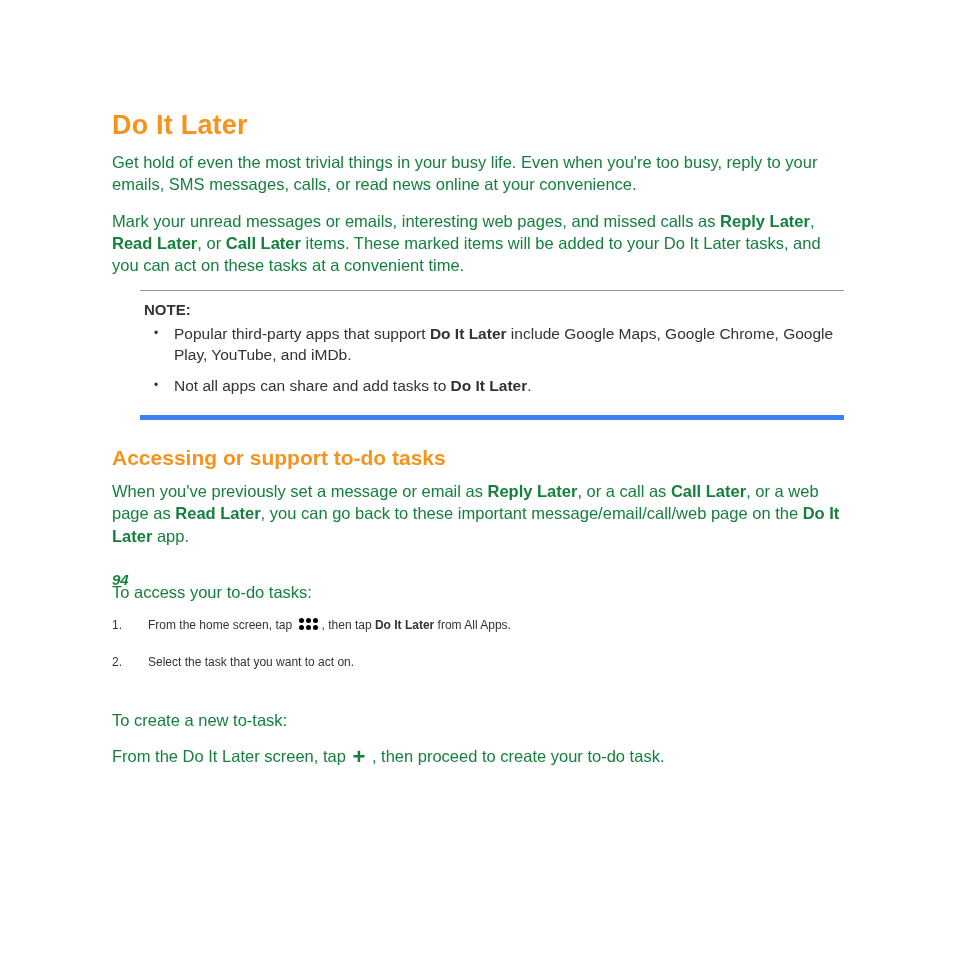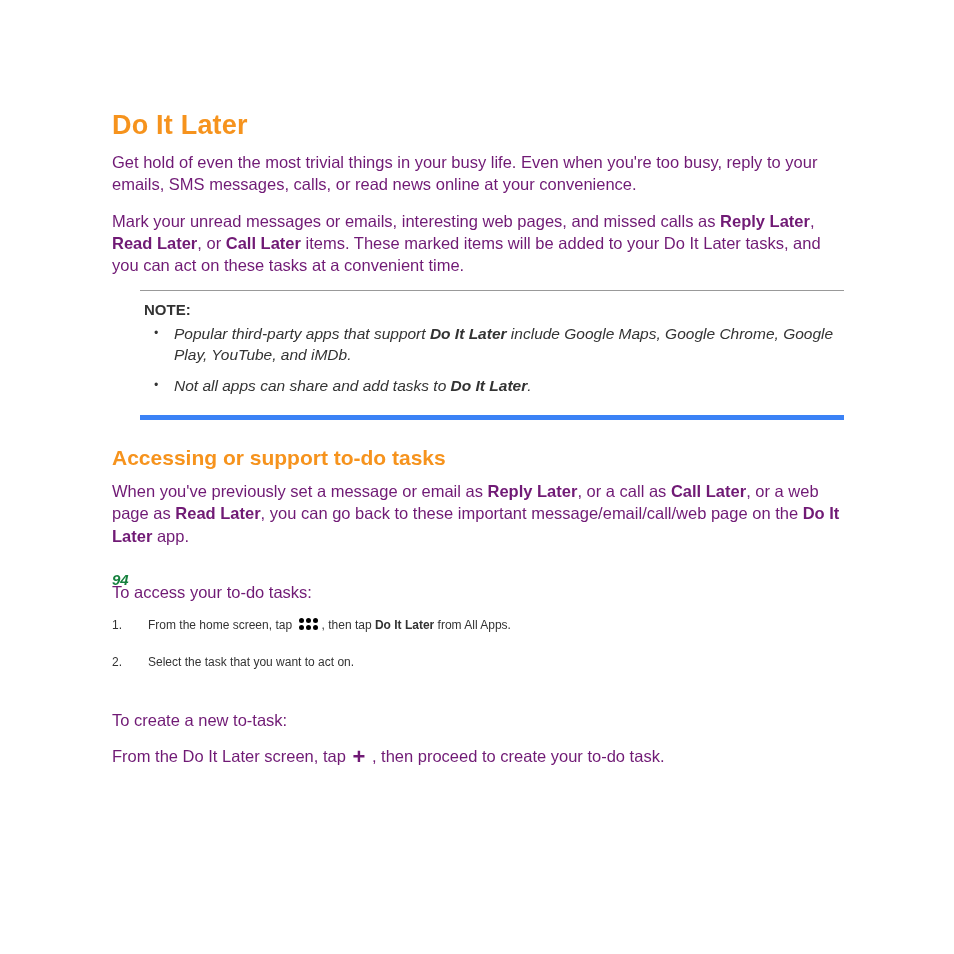--- a/index.html
+++ b/index.html
@@ -28,39 +28,38 @@
   h2.subsection-title {
     color: #f6931d;
     font-size: 21px;
     font-weight: 700;
     margin: 26px 0 10px 0;
   }
   p.body {
     font-size: 16.5px;
     line-height: 1.35;
     margin: 8px 0 14px 0;
-    color: #701a75;
+    color: #15803d;
   }
   .bold { font-weight: 700; }
   .note-block {
     margin: 8px 0 14px 28px;
     border-top: 1px solid #999;
     border-bottom: 5px solid #3b82f6;
     padding: 8px 4px 8px 4px;
   }
   .note-label {
     font-weight: 700;
     font-size: 15px;
     margin: 2px 0 6px 0;
   }
   .note-list {
     list-style: none;
     padding: 0;
     margin: 0;
-    font-style: italic;
   }
   .note-list li {
     position: relative;
     padding-left: 30px;
     font-size: 15.5px;
     line-height: 1.35;
     margin: 6px 0 10px 0;
   }
   .note-list li::before {
     content: "•";

